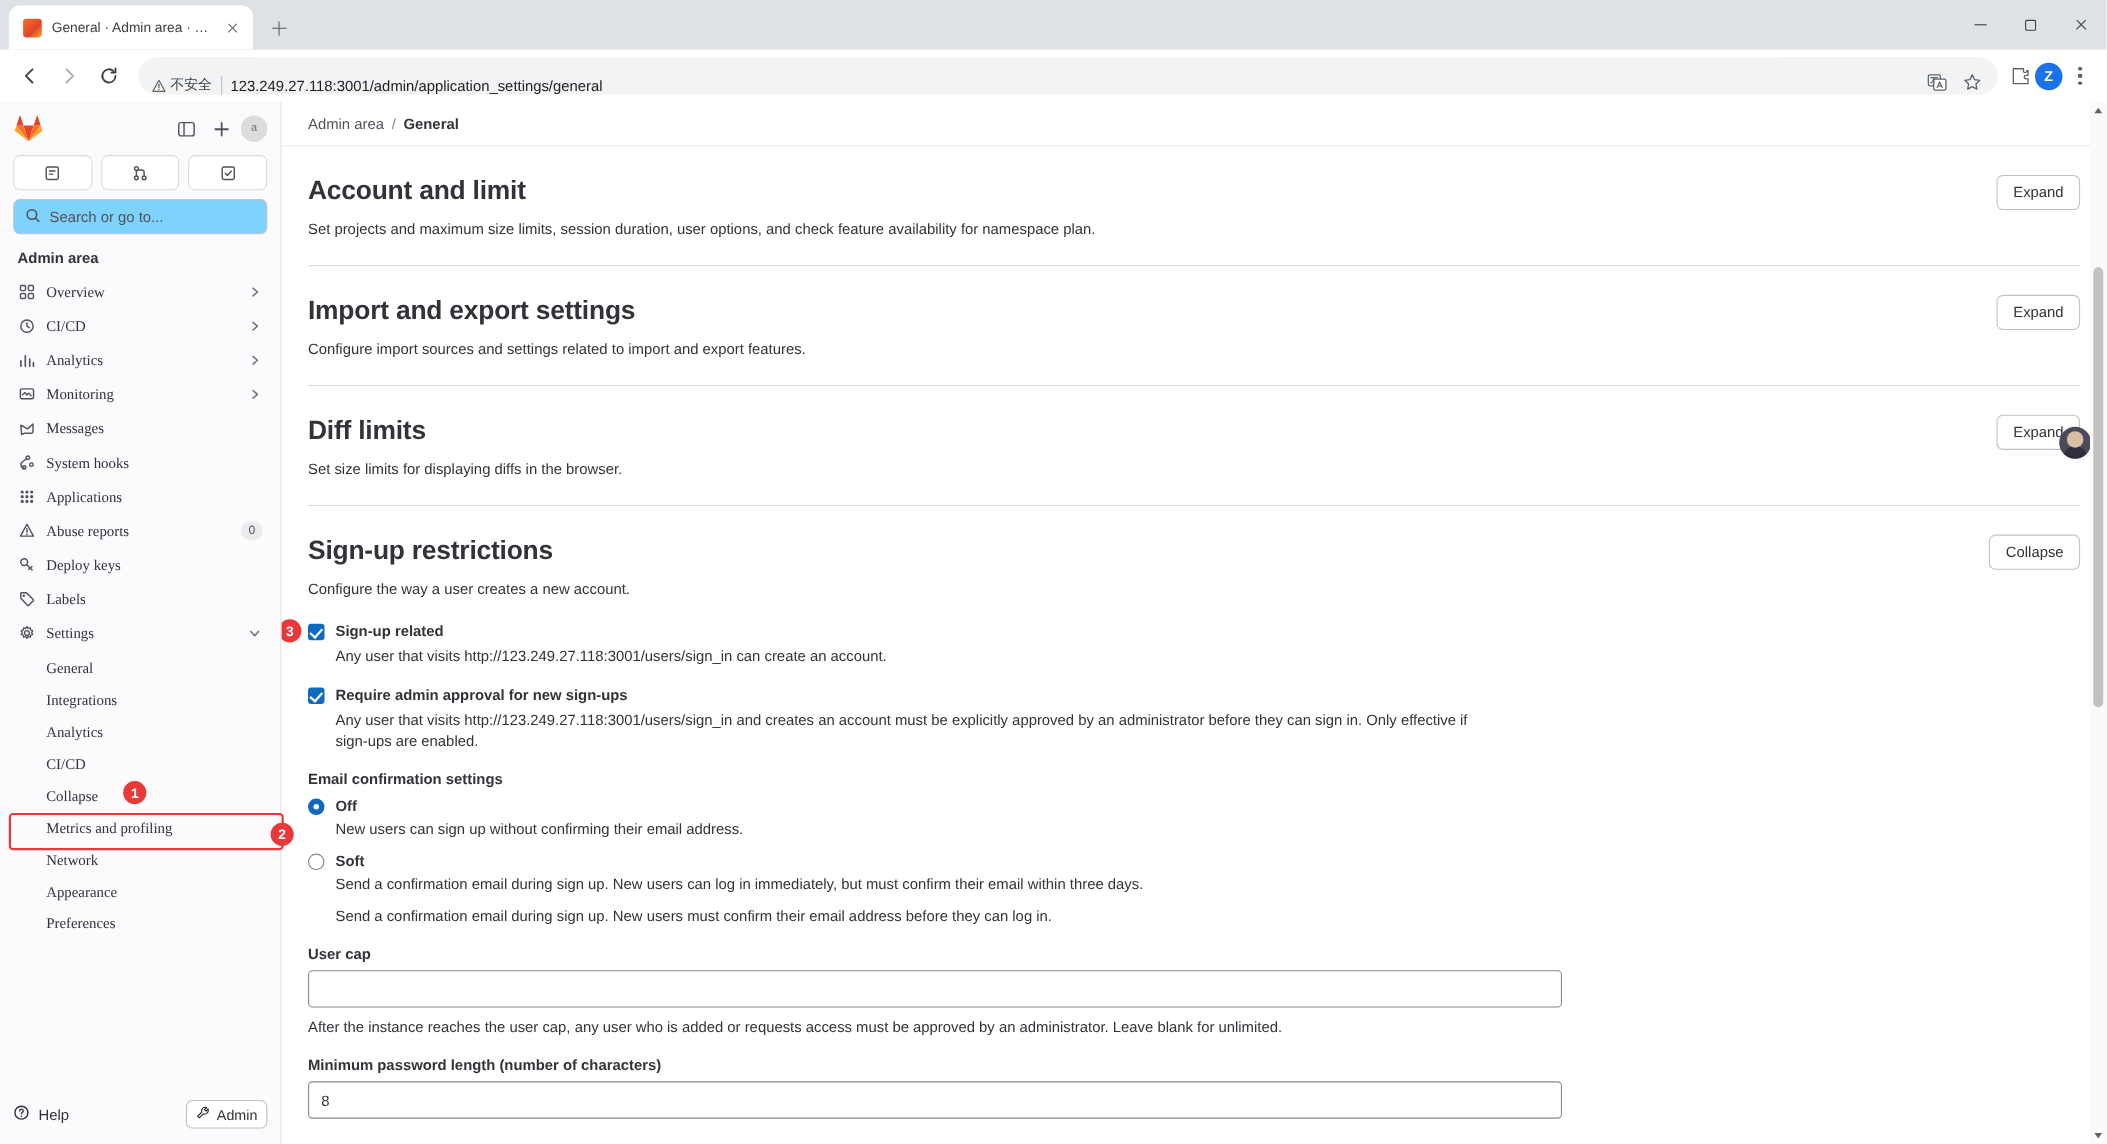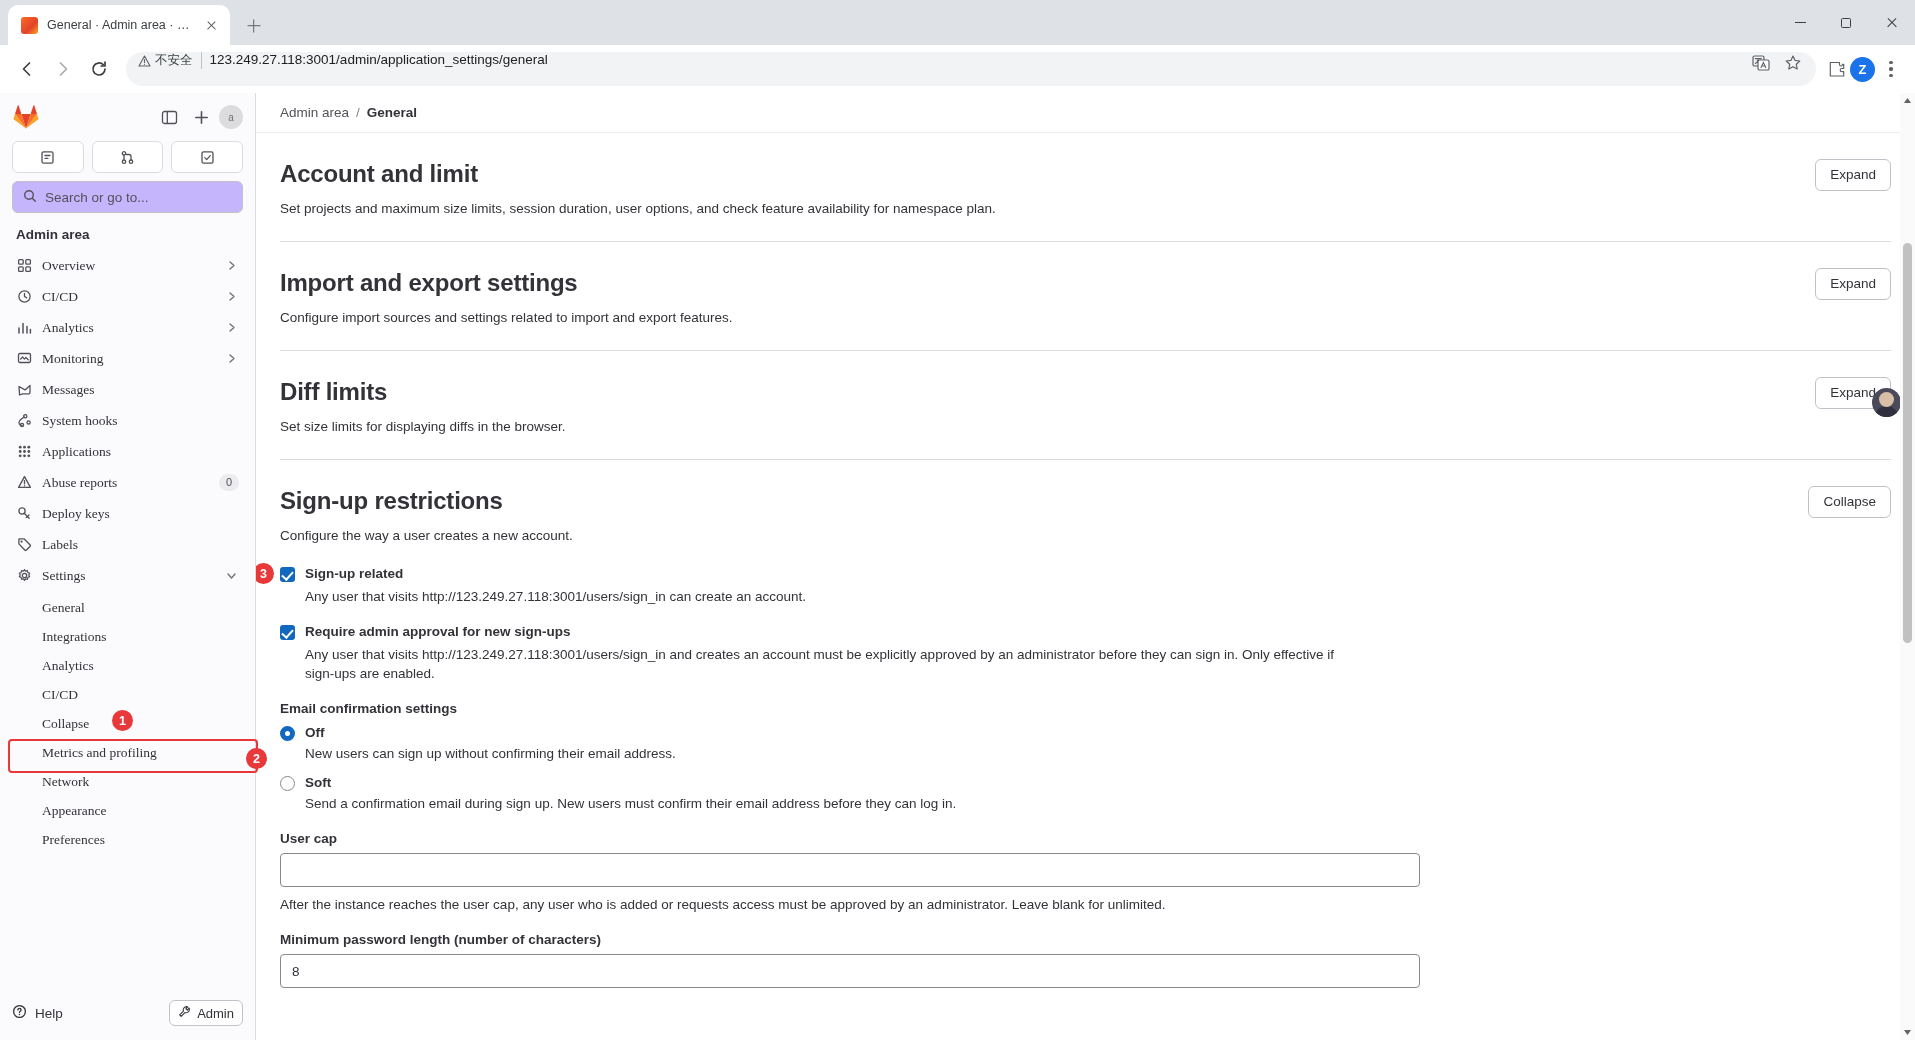--- a/index.html
+++ b/index.html
@@ -60,21 +60,21 @@
   .winbtn .cls::before, .winbtn .cls::after{
     content:""; position:absolute; left:0; top:5px; width:12px; height:1.4px; background:#3c4043;
   }
   .winbtn .cls::before{ transform:rotate(45deg); }
   .winbtn .cls::after{ transform:rotate(-45deg); }
 
   .toolbar { height:48px; background:#ffffff; display:flex; align-items:center; padding:0 10px; gap:2px; }
   .navbtn { width:34px; height:34px; display:flex; align-items:center; justify-content:center; border-radius:50%; }
   .navbtn svg { display:block; }
   .omnibox {
-    flex:1; height:34px; background:#f1f3f4; border-radius:17px; display:flex; align-items:flex-start;
+    flex:1; height:34px; background:#f1f3f4; border-radius:17px; display:flex; align-items:flex-end;
     padding:0 12px; gap:8px; margin:0 8px; min-width:0;
   }
   .notsecure { display:flex; align-items:center; gap:4px; font-size:12.5px; color:#3c4043; white-space:nowrap; }
   .warn-tri { width:13px; height:12px; position:relative; }
   .warn-tri svg { display:block; }
   .omni-sep { width:1px; height:17px; background:#bdc1c6; }
   .urltext { font-size:13.5px; color:#202124; white-space:nowrap; overflow:hidden; text-overflow:ellipsis; }
   .omni-right { margin-left:auto; display:flex; align-items:center; gap:10px; }
   .tb-icon { width:22px; height:22px; display:flex; align-items:center; justify-content:center; }
   .avatar-btn {
@@ -98,21 +98,21 @@
   .sb-icon-btn { width:28px; height:28px; display:flex; align-items:center; justify-content:center; border-radius:4px; color:#535158; }
   .sb-avatar { width:24px; height:24px; border-radius:50%; background:#dcdcde; display:block; overflow:hidden; position:relative; }
   .sb-avatar::after{ content:"a"; position:absolute; left:50%; top:50%; transform:translate(-50%,-50%); font-size:10px; color:#737278;}
 
   .sb-quick { display:flex; gap:8px; padding:4px 12px 8px 12px; }
   .sb-quick-item {
     flex:1; height:32px; border:1px solid #dcdcde; border-radius:6px; background:#fff;
     display:flex; align-items:center; justify-content:center; color:#535158;
   }
   .sb-search {
-    margin:0 12px 10px 12px; height:32px; border:1px solid #c3c0c7; border-radius:6px; background:#c4b5fd;
+    margin:0 12px 10px 12px; height:32px; border:1px solid #c3c0c7; border-radius:6px; background:#7dd3fc;
     display:flex; align-items:center; gap:8px; padding:0 10px; color:#535158; font-size:13.5px;
   }
 
   .sb-section-title { font-size:13.5px; font-weight:700; color:#333238; padding:4px 16px 8px 16px; }
 
   .nav { padding:0 8px; overflow:hidden; }
   .nav-item {
     display:flex; align-items:center; gap:10px; height:31px; padding:0 8px; border-radius:6px;
     font-size:13.5px; color:#333238; position:relative;
   }
@@ -612,20 +612,21 @@
             <div class="radio-row">
               <span class="radio on"></span>
               <span class="radio-label">Off</span>
             </div>
             <div class="radio-help">New users can sign up without confirming their email address.</div>
 
             <div class="radio-row">
               <span class="radio"></span>
               <span class="radio-label">Soft</span>
             </div>
+            <div class="radio-help">Send a confirmation email during sign up. New users can log in immediately, but must confirm their email within three days.</div>
 
             <div class="radio-help">Send a confirmation email during sign up. New users must confirm their email address before they can log in.</div>
 
             <div style="height:8px"></div>
 
             <div class="field-label">User cap</div>
             <input class="input" type="text" value="" style="">
             <p class="help-text">After the instance reaches the user cap, any user who is added or requests access must be approved by an administrator. Leave blank for unlimited.</p>
 
             <div style="height:18px"></div>

